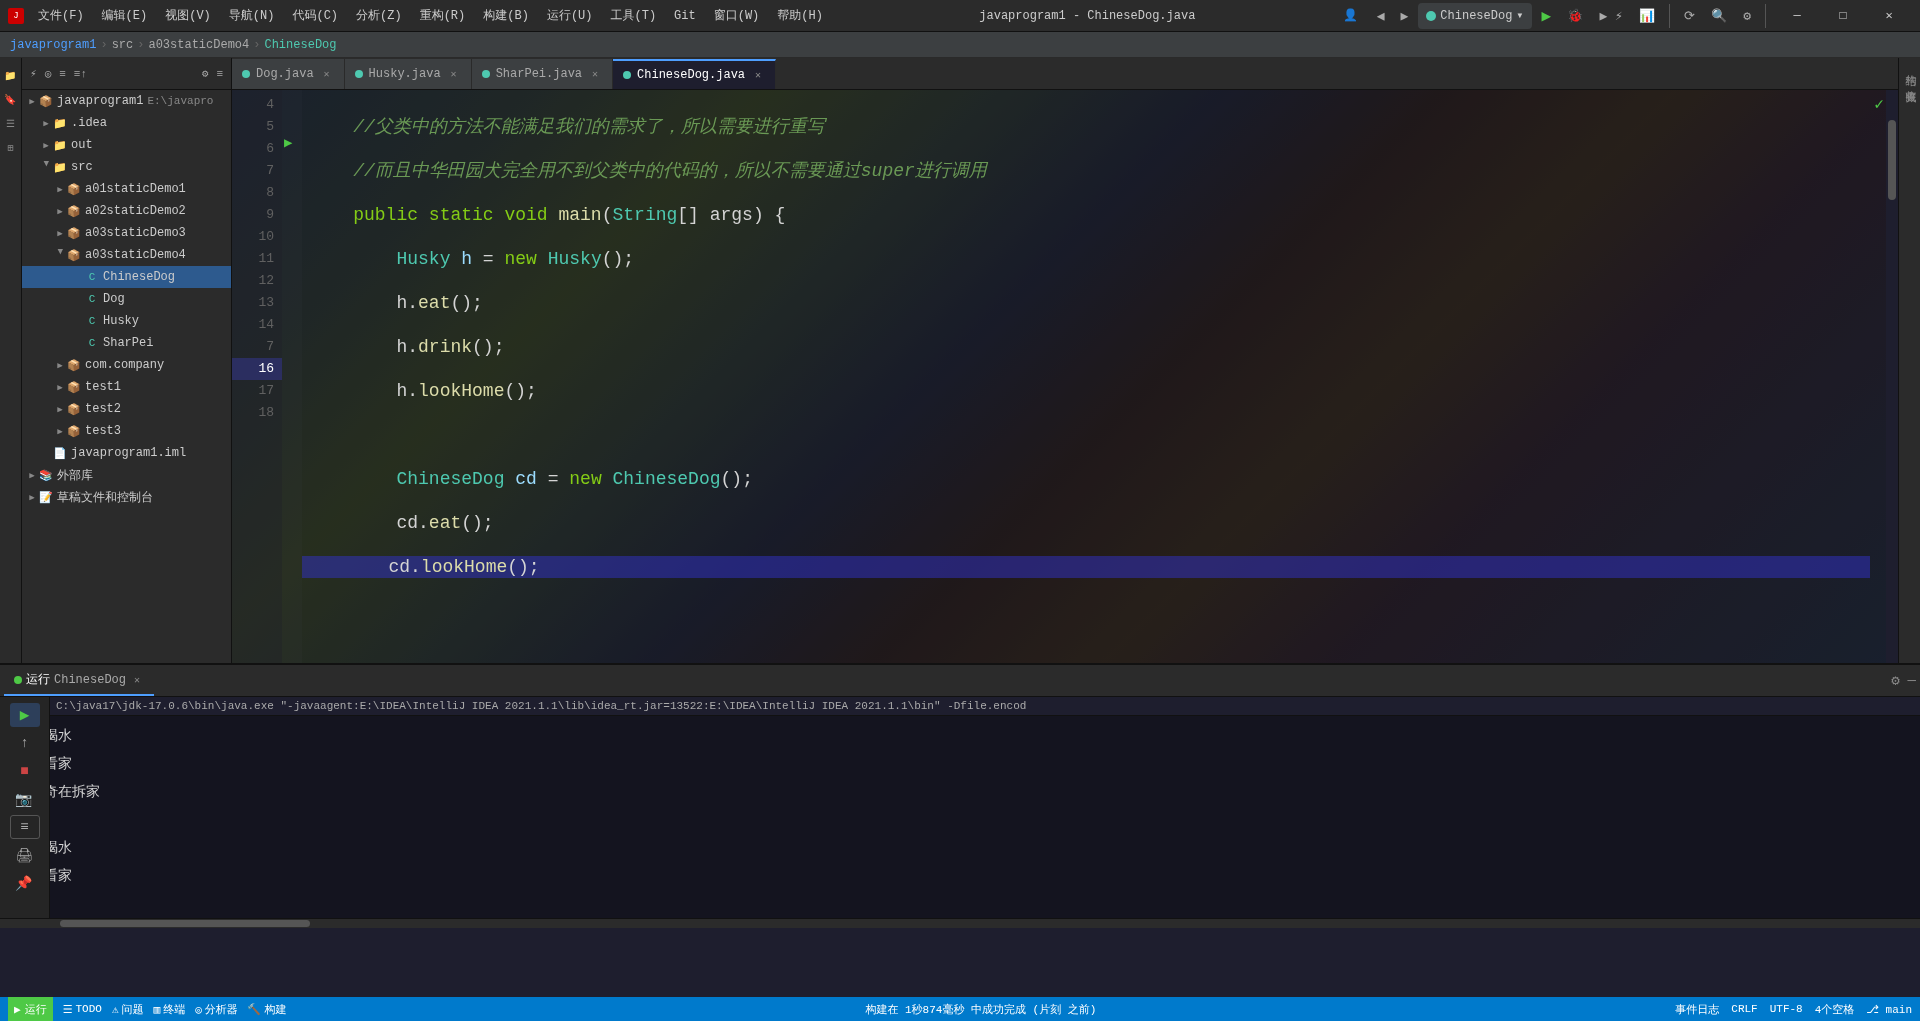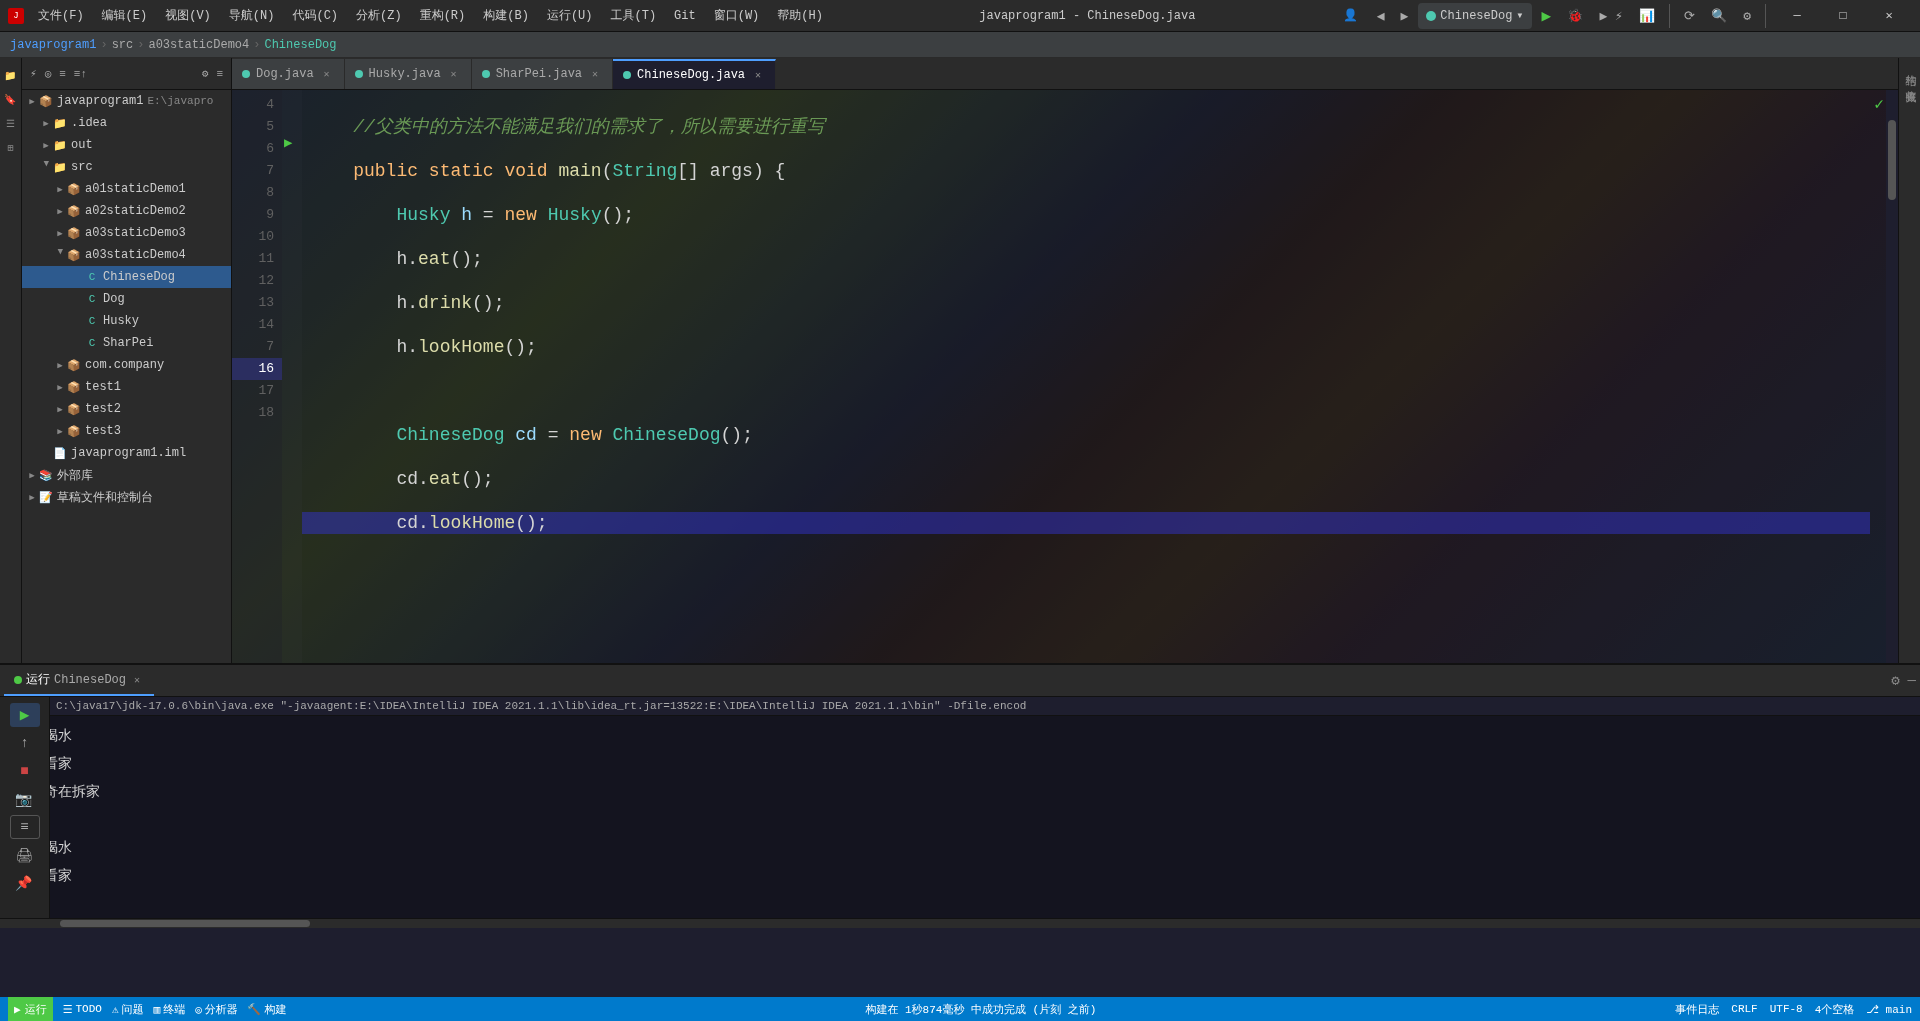--- a/index.html
+++ b/index.html
@@ -240,21 +240,21 @@
       padding: 4px 8px;
       font-size: 13px;
       line-height: 22px;
       overflow: auto;
       background: rgba(20,20,30,0.5);
       white-space: pre;
       color: #d4d4d4;
     }
     .line { display: block; height: 22px; }
     .line.highlighted { background: rgba(60,60,180,0.5); }
-    .kw { color: #fdba74; }
+    .kw { color: #84cc16; }
     .type { color: #4ec9b0; }
     .comment { color: #6a9955; font-style: italic; }
     .method { color: #dcdcaa; }
     .var { color: #9cdcfe; }
 
     
     #bottom-panel {
       height: 300px;
       border-top: 2px solid #111;
       background: rgba(20,20,30,0.9);
@@ -664,29 +664,30 @@
         <div style="color:#fff;background:rgba(60,60,180,0.4);padding-right:8px;margin-right:-8px;">16</div>
         <div>17</div>
         <div>18</div>
       </div>
       <div id="gutter" style="width:20px;background:rgba(30,30,40,0.4);flex-shrink:0;position:relative;">
 
         <div style="position:absolute;top:44px;left:2px;color:#4ec946;font-size:14px;">▶</div>
       </div>
       <div id="code-content" style="flex:1;padding:4px 8px;font-size:18px;line-height:22px;overflow:auto;background:rgba(20,20,30,0.35);white-space:pre;color:#d4d4d4;">
 <span class="line"><span class="comment">    //父类中的方法不能满足我们的需求了，所以需要进行重写</span></span>
+<span class="line"><span class="comment">    //而且中华田园犬完全用不到父类中的代码的，所以不需要通过super进行调用</span></span>
 <span class="line">    <span class="kw">public static void</span> <span class="method">main</span>(<span class="type">String</span>[] args) {</span>
 <span class="line">        <span class="type">Husky</span> <span class="var">h</span> = <span class="kw">new</span> <span class="type">Husky</span>();</span>
 <span class="line">        h.<span class="method">eat</span>();</span>
 <span class="line">        h.<span class="method">drink</span>();</span>
 <span class="line">        h.<span class="method">lookHome</span>();</span>
 <span class="line"></span>
 <span class="line">        <span class="type">ChineseDog</span> <span class="var">cd</span> = <span class="kw">new</span> <span class="type">ChineseDog</span>();</span>
 <span class="line">        cd.<span class="method">eat</span>();</span>
-<span class="line highlighted" style="background:rgba(50,50,200,0.5);display:block;width:100%;margin-left:-8px;padding-left:8px;">        cd.<span class="method">lookHome</span>();</span>
+<span class="line highlighted" style="background:rgba(50,50,200,0.5);display:block;width:100%;margin-left:-8px;">        cd.<span class="method">lookHome</span>();</span>
 
 
       </div>
 
       <div style="width:12px;background:#1e1e2e;flex-shrink:0;">
         <div style="width:8px;height:80px;background:#555;border-radius:4px;margin:2px auto;margin-top:30px;"></div>
       </div>
     </div>
 
     <div id="green-check" style="position:absolute;right:14px;top:36px;color:#4ec946;font-size:16px;z-index:4;">✓</div>

